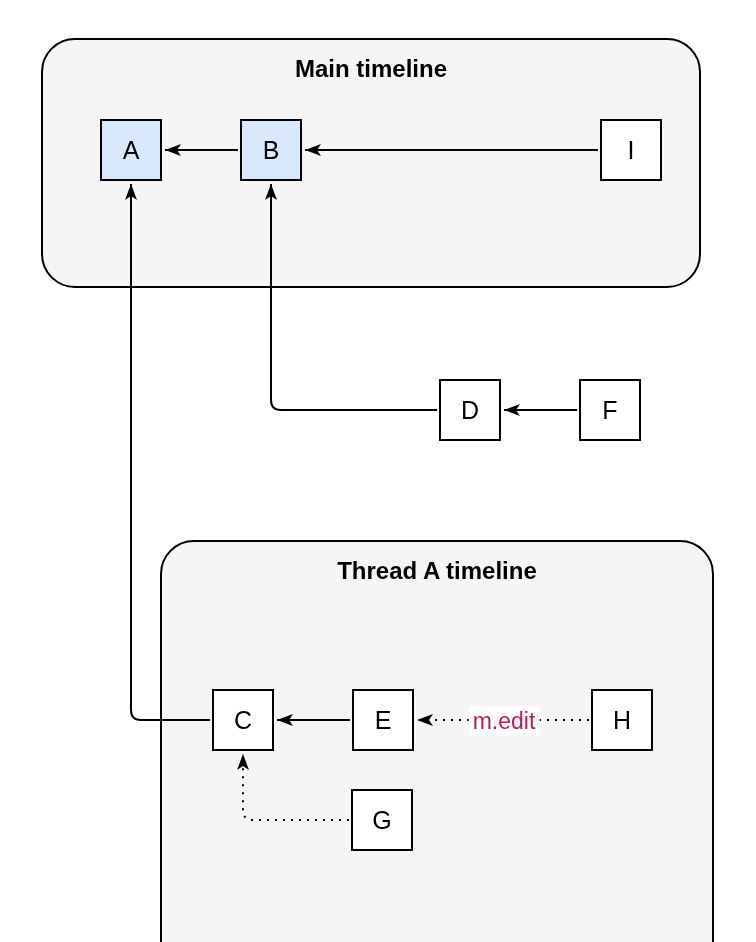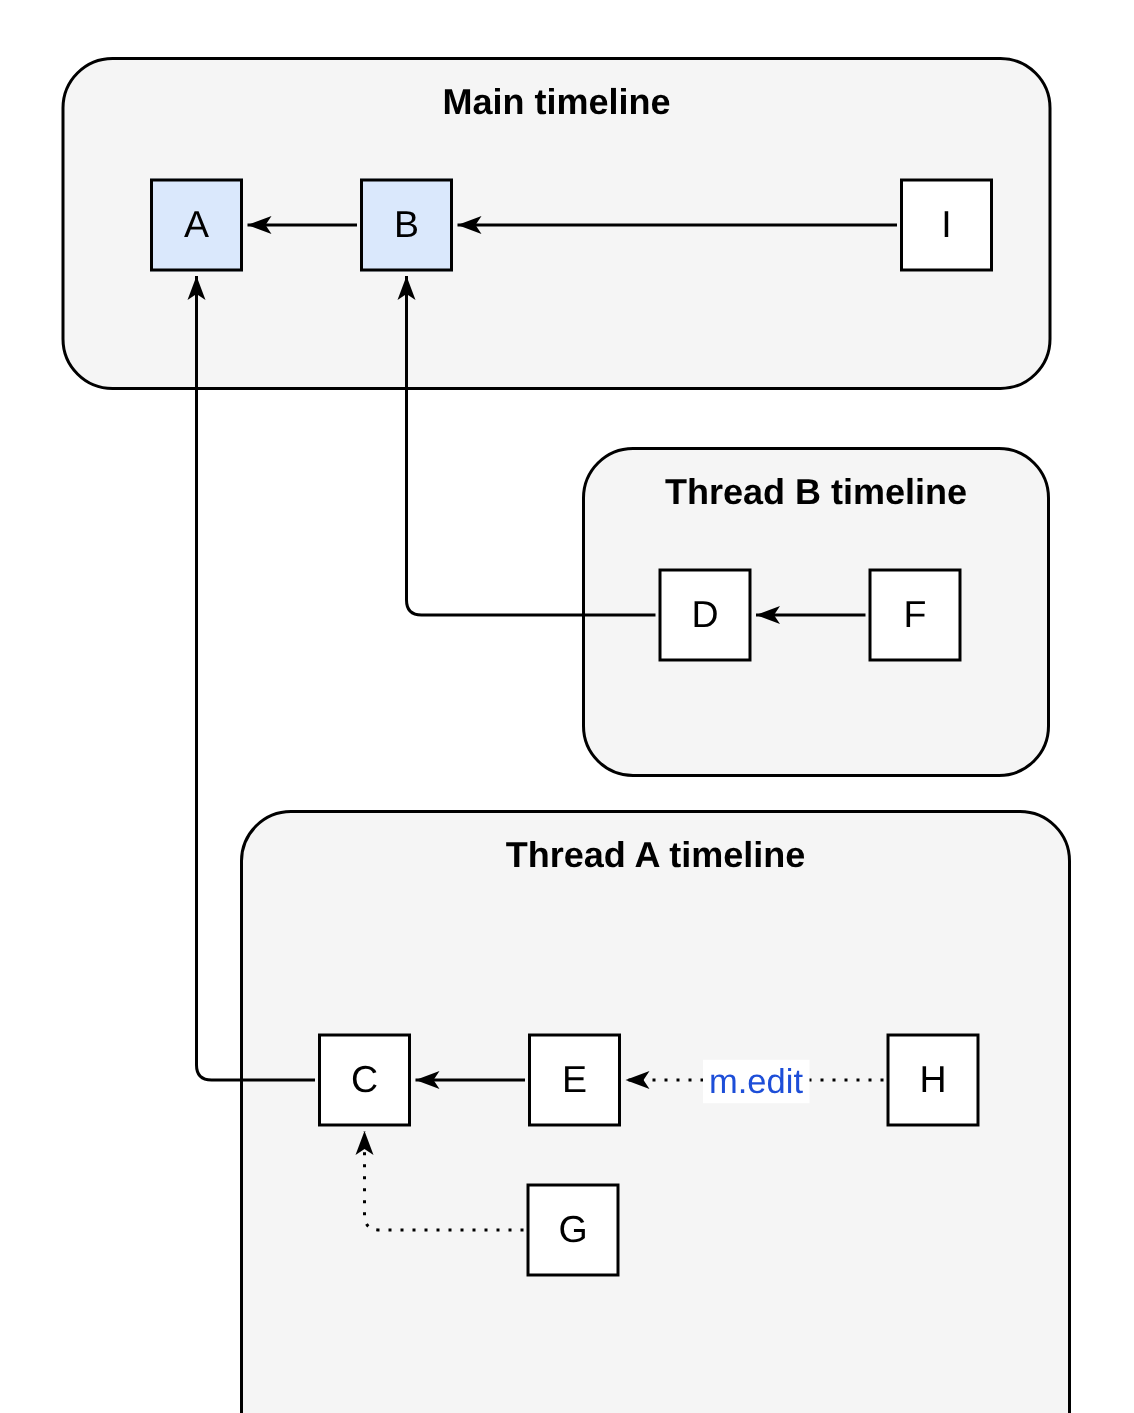--- a/index.html
+++ b/index.html
@@ -20,21 +20,21 @@
   }
   .container-title {
     width: 100%;
     padding-top: 15px;
     text-align: center;
     font-size: 24px;
     font-weight: bold;
     color: #000000;
     line-height: 1.2;
   }
-  #container-main     { left: 41px;  top: 38px;  width: 660px; height: 222px; }
+  #container-main     { left: 41px;  top: 38px;  width: 660px; height: 250px; }
   #container-thread-b { left: 388px; top: 298px; width: 312px; height: 220px; }
   #container-thread-a { left: 160px; top: 540px; width: 554px; height: 444px; }
 
   .node {
     position: absolute;
     box-sizing: border-box;
     width: 62px;
     height: 62px;
     background: #ffffff;
     border: 2px solid #000000;
@@ -68,38 +68,35 @@
     stroke-width: 2px;
   }
   .edge--dotted { stroke-dasharray: 2 6; }
 
   .edge-label {
     position: absolute;
     transform: translate(-50%, -50%);
     background: #ffffff;
     padding: 1px 4px;
     font-size: 23px;
-    color: #1d4ed8;
+    color: #be185d;
     white-space: nowrap;
   }
   #label-edit     { left: 504px; top: 721px; }
   #label-reaction { left: 275px; top: 853px; }
 </style>
 </head>
 <body>
 
 <div class="canvas">
 
   <div class="container" id="container-main">
     <div class="container-title">Main timeline</div>
   </div>
 
-  <div class="container" id="container-thread-b">
-    <div class="container-title">Thread B timeline</div>
-  </div>
 
   <div class="container" id="container-thread-a">
     <div class="container-title">Thread A timeline</div>
   </div>
 
   <svg class="edges-layer" viewBox="0 0 756 942" xmlns="http://www.w3.org/2000/svg">
     <defs>
       <marker id="arrow" viewBox="0 0 18 14" refX="17" refY="7" markerWidth="18" markerHeight="14" orient="auto" markerUnits="userSpaceOnUse">
         <path d="M1,1 L17,7 L1,13 L5,7 Z" fill="#000000"></path>
       </marker>

